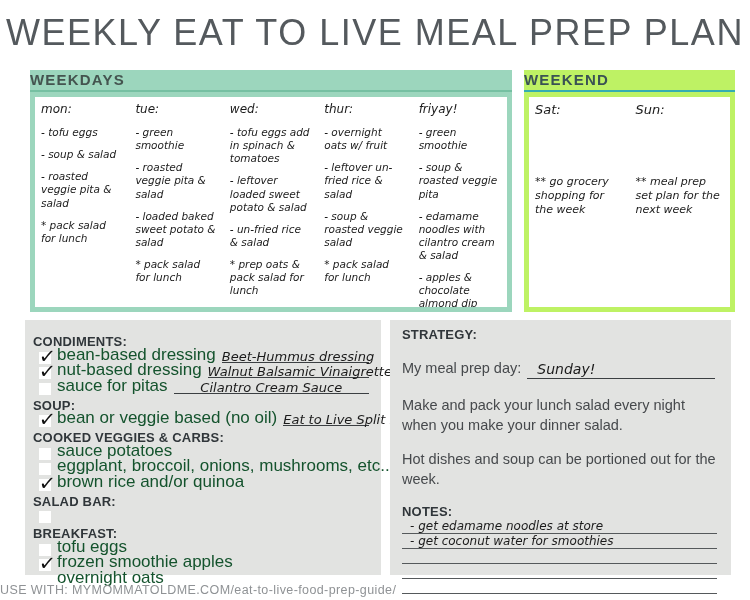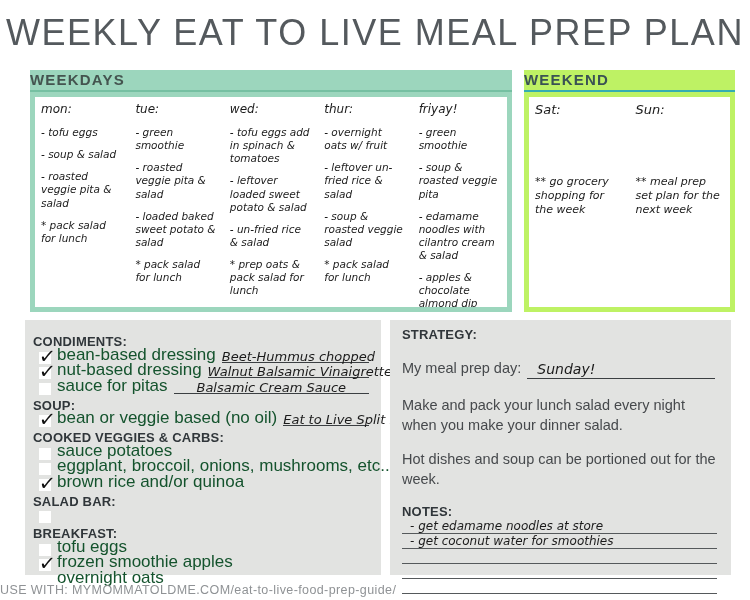--- a/index.html
+++ b/index.html
@@ -136,39 +136,39 @@
 
   <section class="panel checklist-panel" id="checklist-panel">
       <div class="cl-section">
     <div class="sec-heading">CONDIMENTS:</div>
   <div class="cl-row">
     <span class="checkbox">
       <span class="check hand-check">✓</span>
     </span>
     <span class="cl-label">bean-based dressing</span>
     <span class="fill-line">
-      <span class="hand fill-value">Beet-Hummus chopped</span>
+      <span class="hand fill-value">Beet-Hummus dressing</span>
     </span>
   </div>
         <div class="cl-row">
     <span class="checkbox">
       <span class="check hand-check">✓</span>
     </span>
     <span class="cl-label">nut-based dressing</span>
     <span class="fill-line">
       <span class="hand fill-value">Walnut Balsamic Vinaigrette</span>
     </span>
   </div>
         <div class="cl-row">
     <span class="checkbox">
       <span class="check hand-check"></span>
     </span>
     <span class="cl-label">sauce for pitas</span>
     <span class="fill-line">
-      <span class="hand fill-value">Balsamic Cream Sauce</span>
+      <span class="hand fill-value">Cilantro Cream Sauce</span>
     </span>
   </div>
       </div>
       <div class="cl-section">
     <div class="sec-heading">SOUP:</div>
   <div class="cl-row">
     <span class="checkbox">
       <span class="check hand-check">✓</span>
     </span>
     <span class="cl-label">bean or veggie based (no oil)</span>

